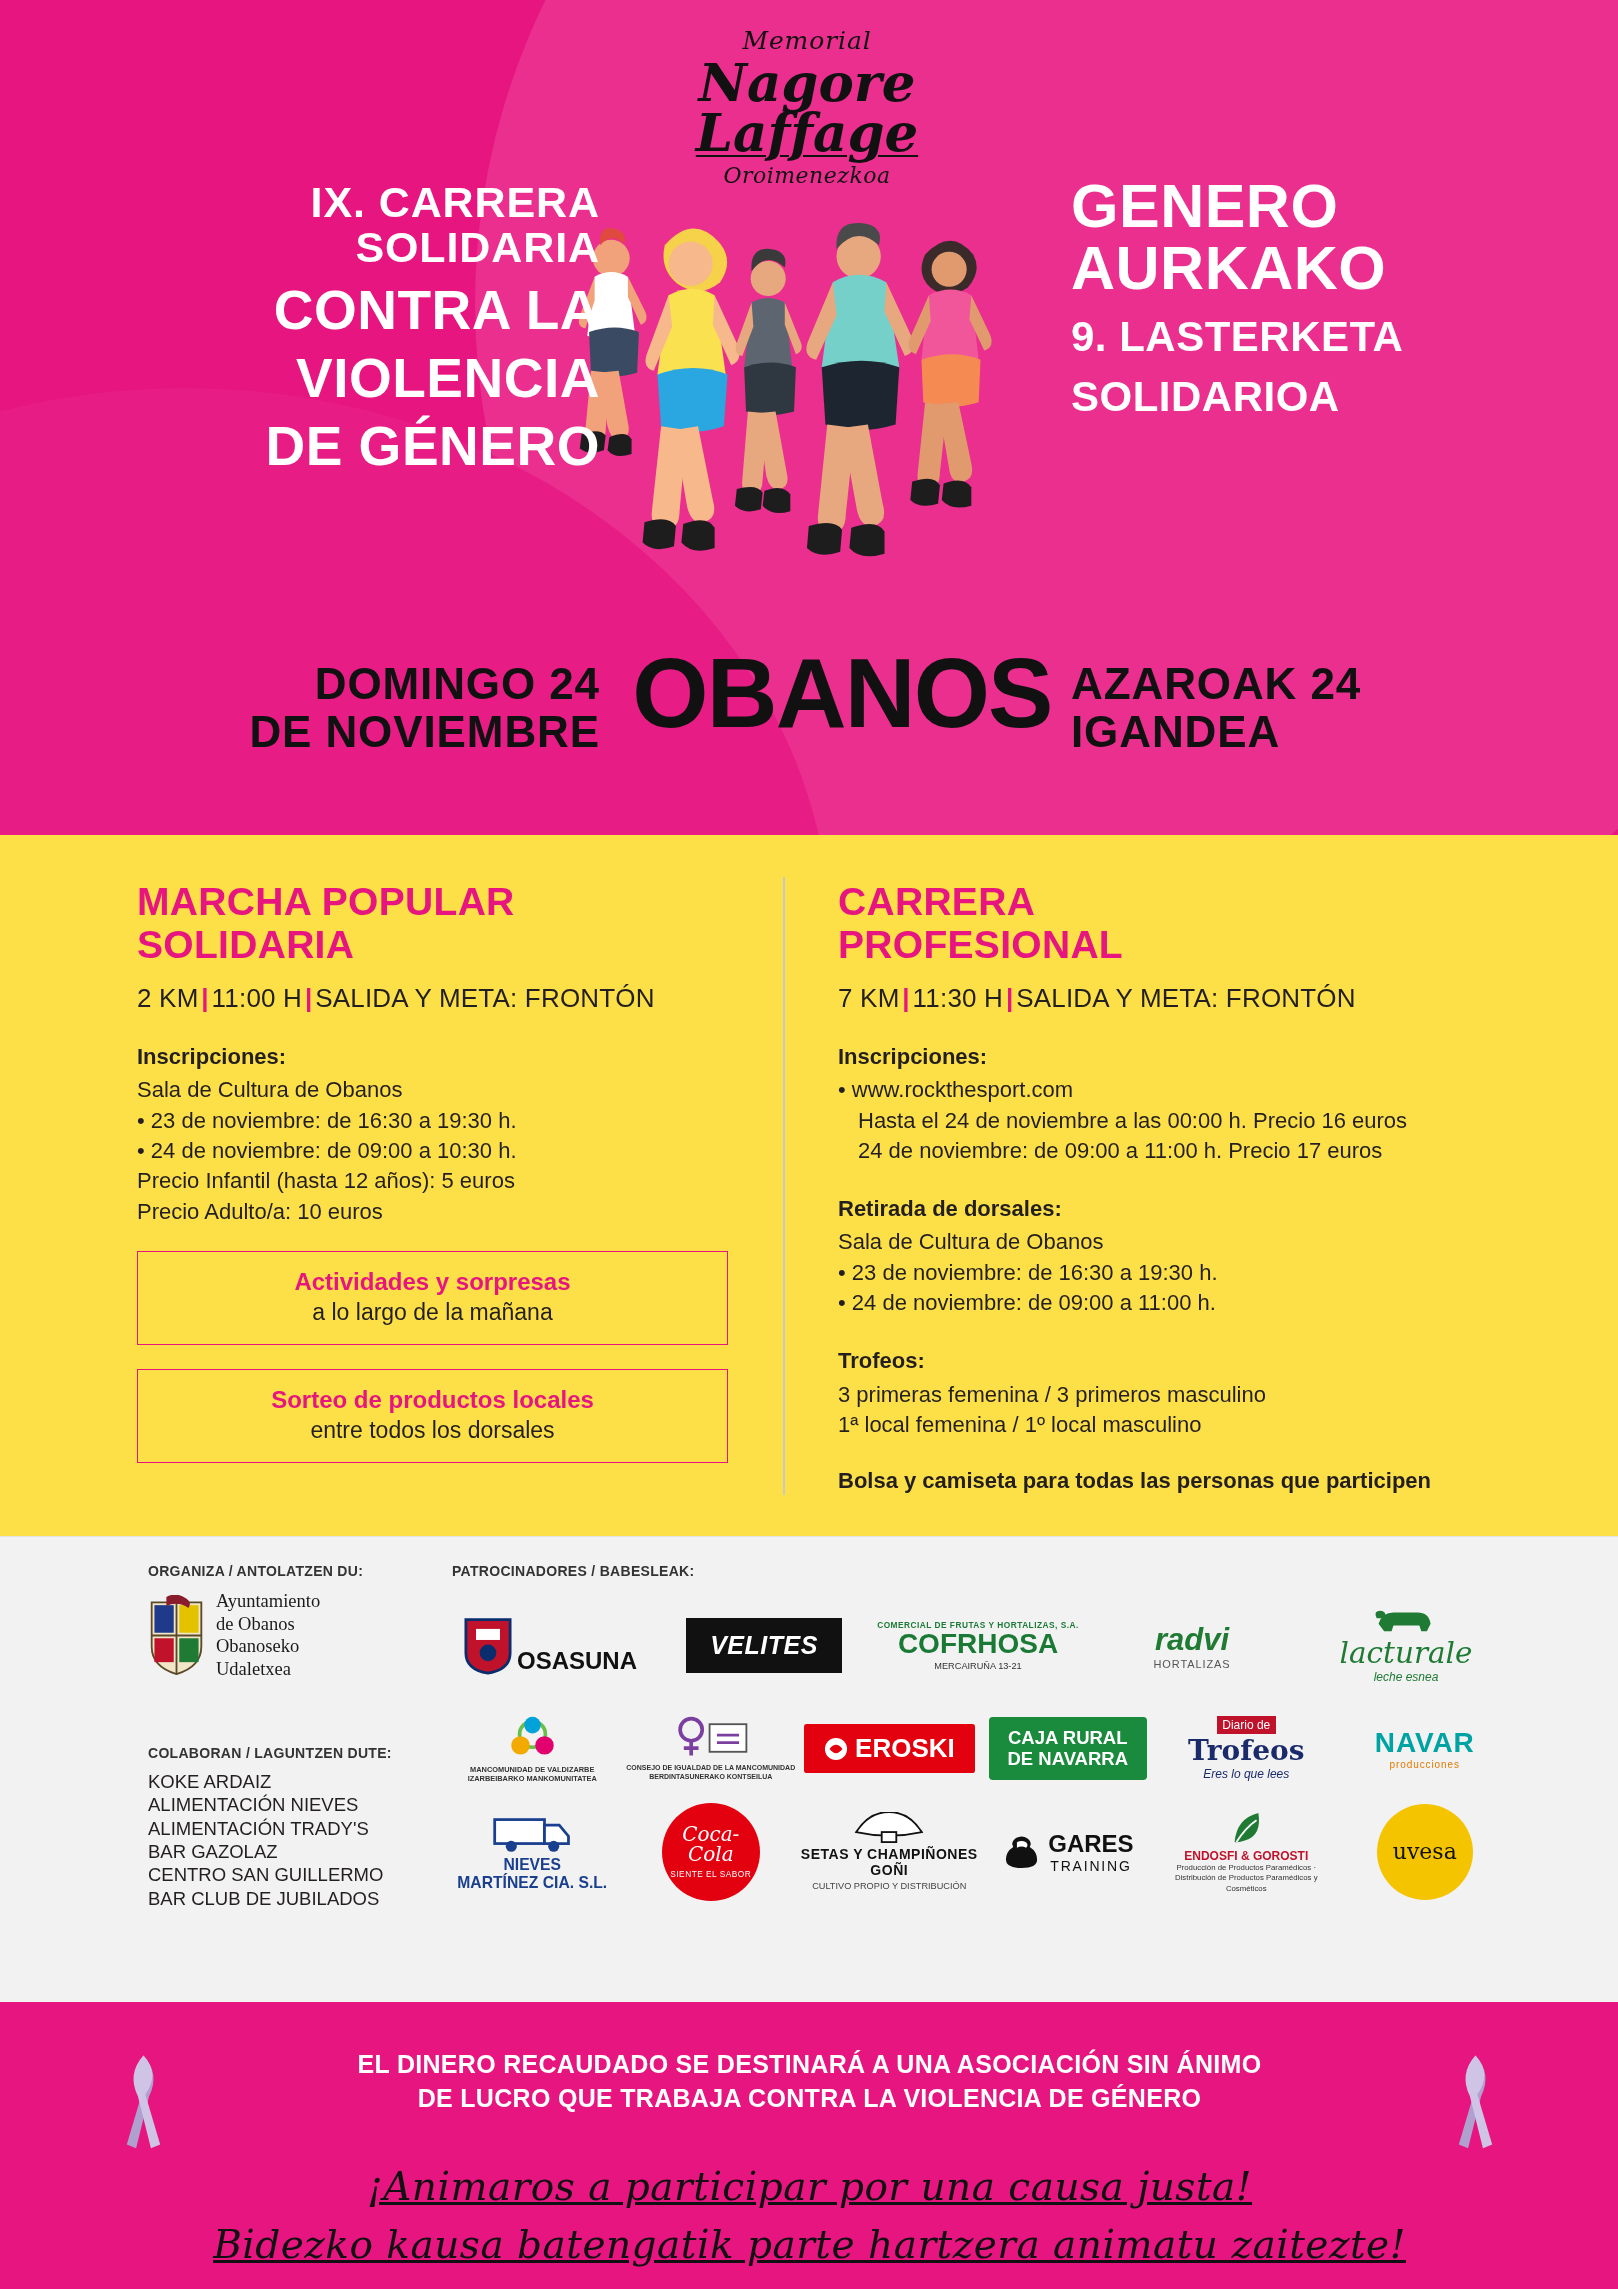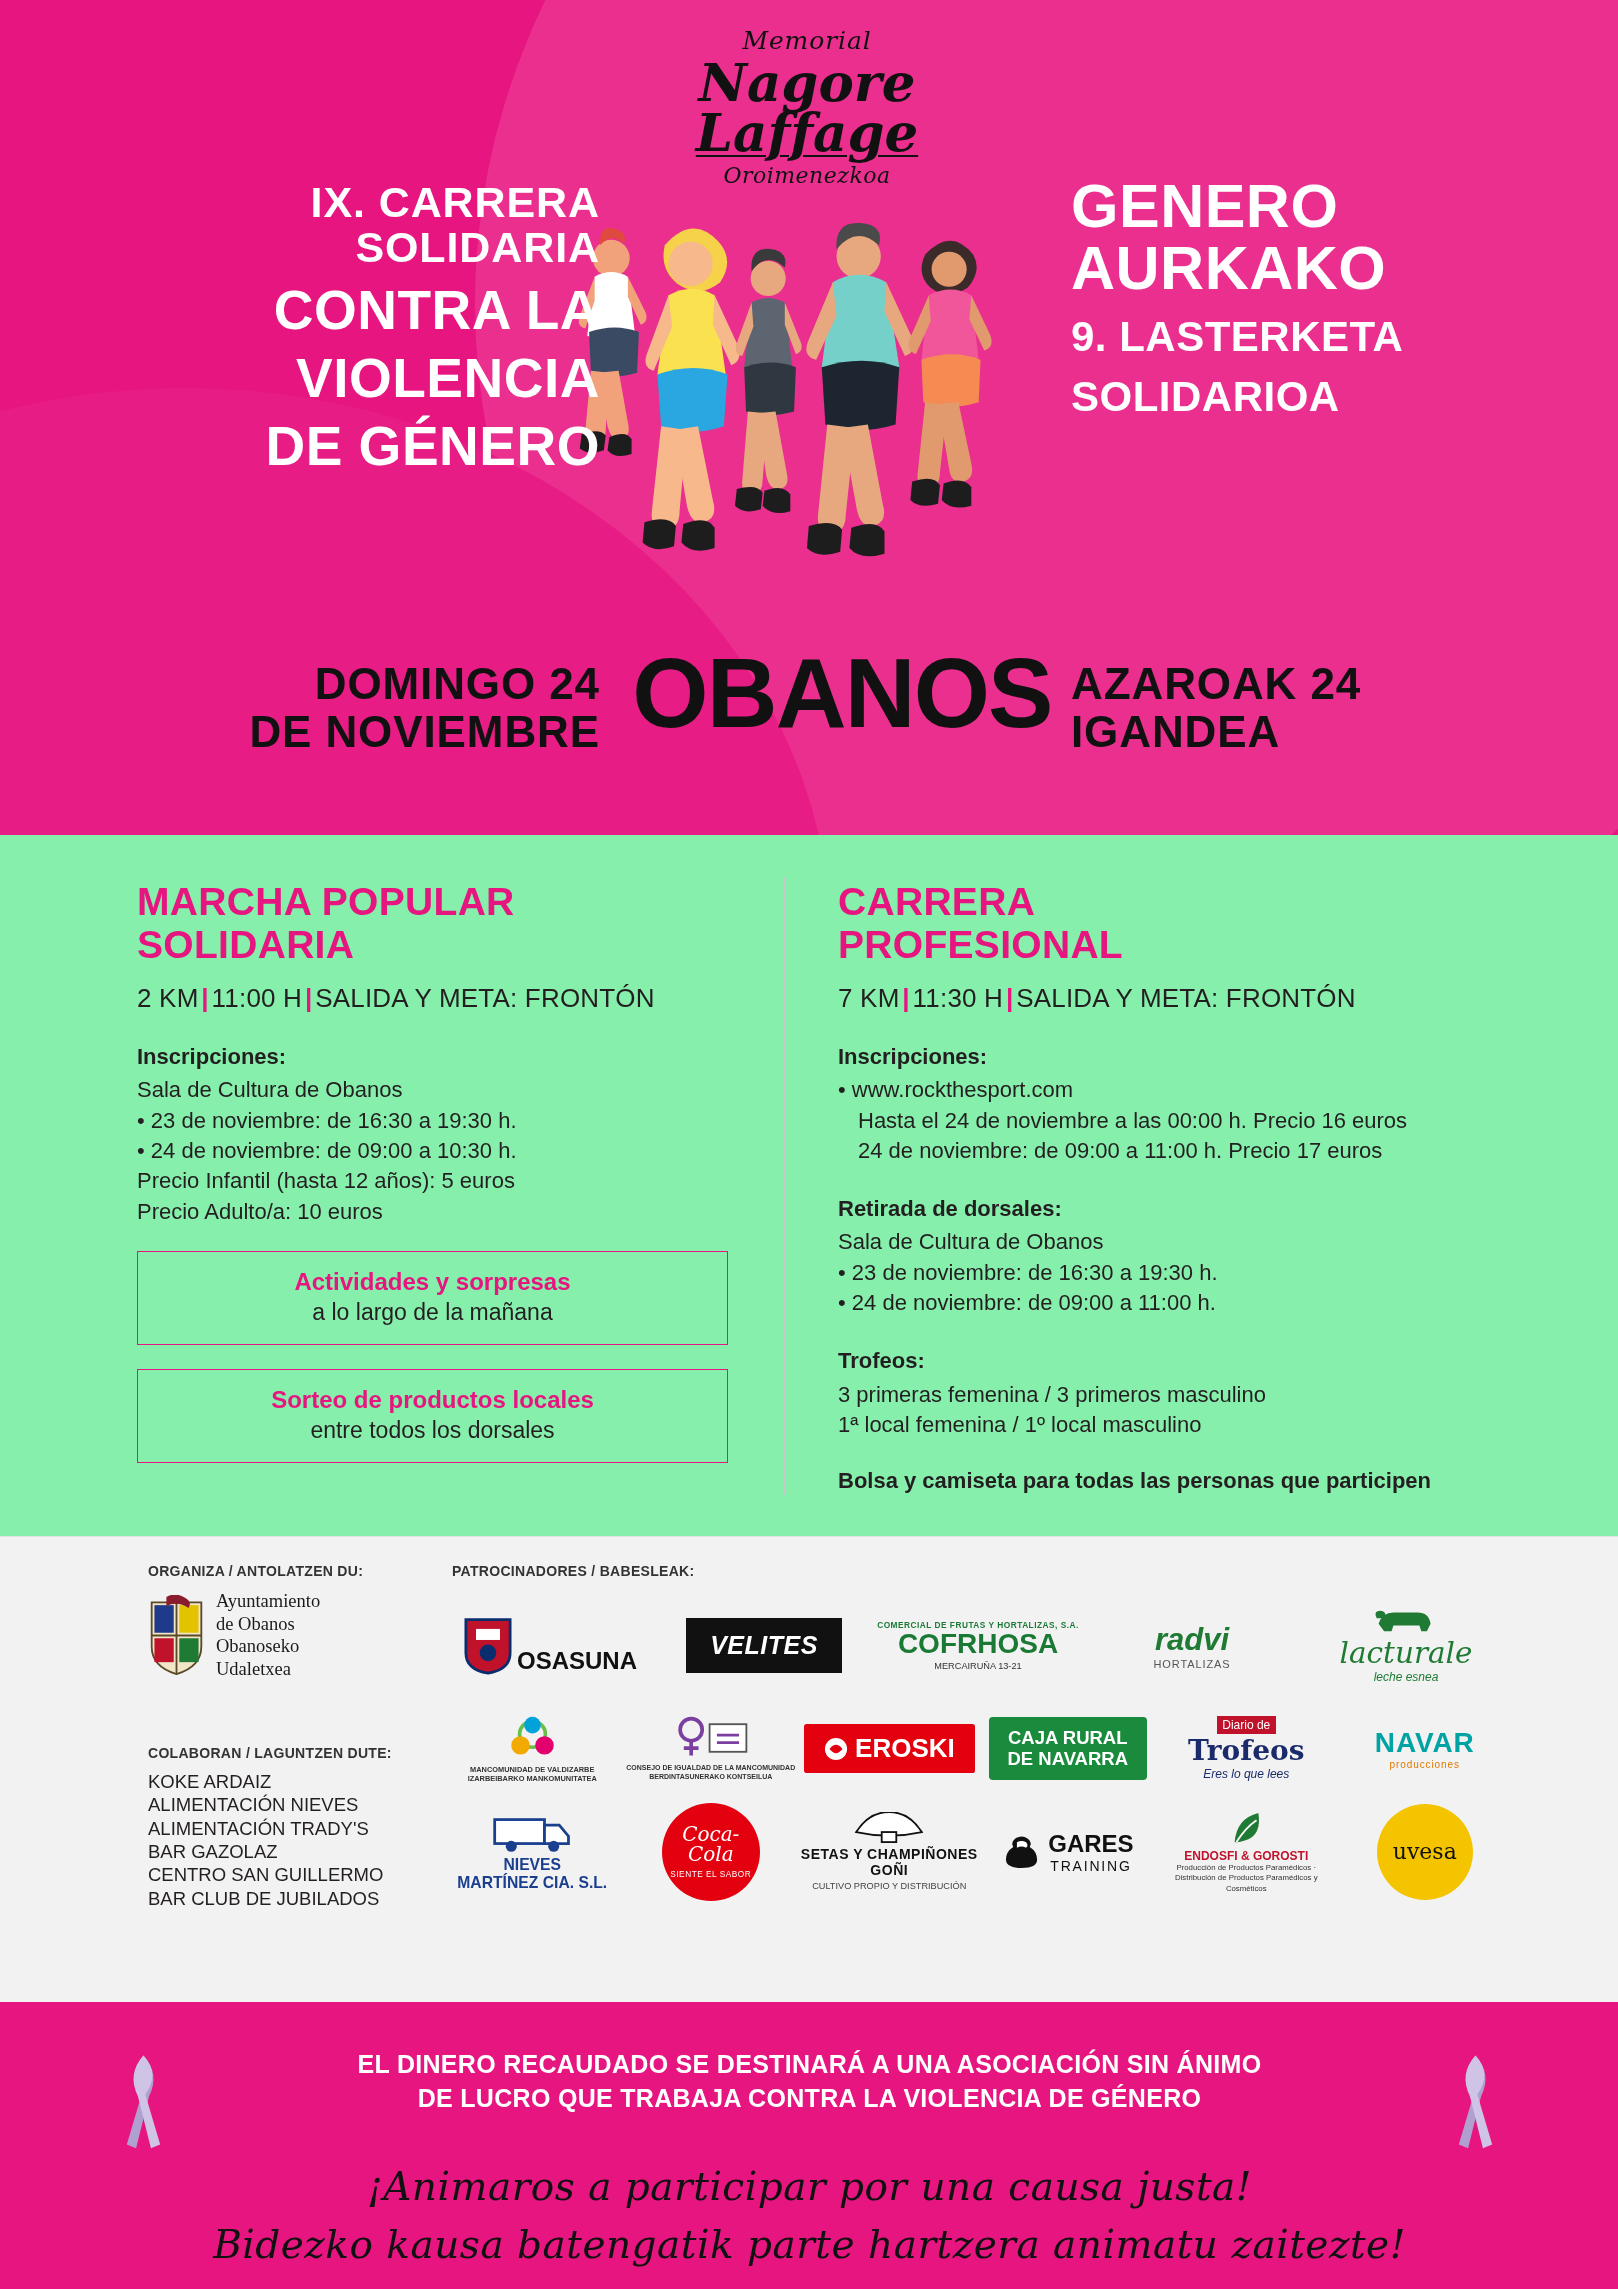--- a/index.html
+++ b/index.html
@@ -174,21 +174,21 @@
     width: 517px;
     height: 434px;
     z-index: 5;
   }
 
   
   .main {
     position: relative;
     height: 701px;
     padding: 37px 0 0 0;
-    background: #86efac;
+    background: #fde047;
   }
   .col {
     position: absolute;
     top: 46px;
   }
   .col-left { left: 137px; width: 600px; }
   .col-right { left: 838px; width: 646px; }
 
   .divider {
     position: absolute;
@@ -375,20 +375,21 @@
   }
   .footer-script {
     margin-top: 42px;
     text-align: center;
     color: #111;
     font-family: "DejaVu Serif", serif;
     font-style: italic;
     font-size: 39px;
     line-height: 1.5;
     letter-spacing: 0.5px;
+    text-decoration: underline;
   }
   .ribbon-left { position: absolute; left: 111px; top: 48px; }
   .ribbon-right { position: absolute; right: 111px; top: 48px; }
 </style>
 </head>
 <body>
 
 <div class="poster">
 
   <div class="header">

